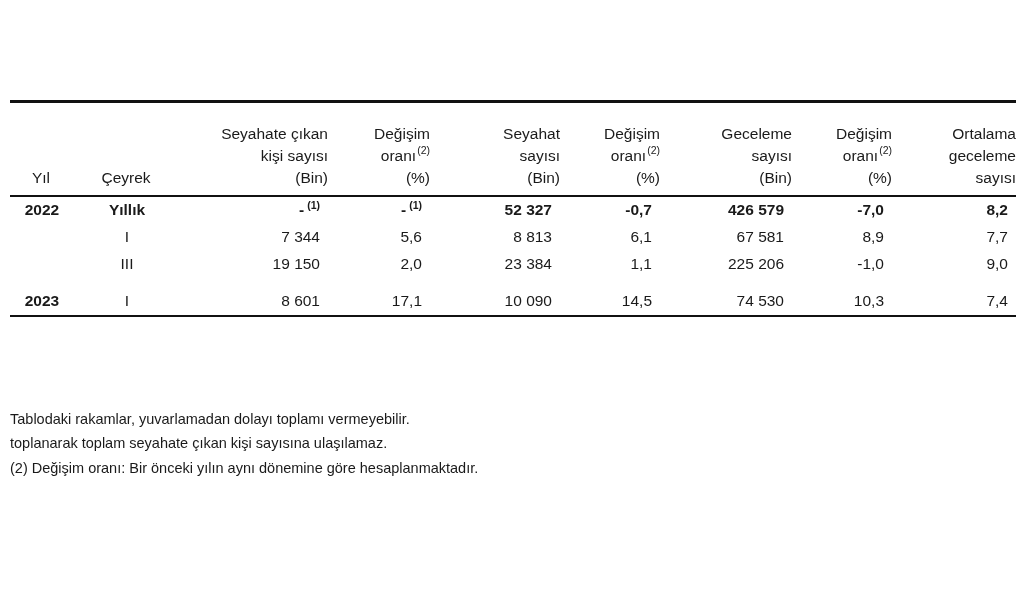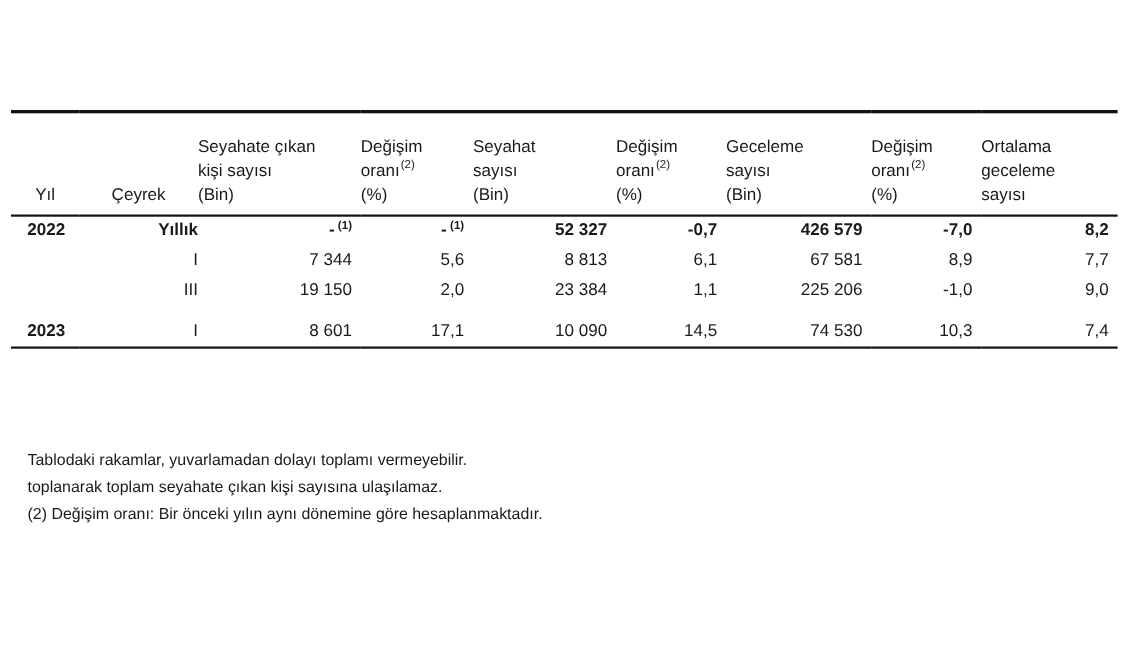--- a/index.html
+++ b/index.html
@@ -57,21 +57,21 @@
     border-bottom: 2px solid #111;
     height: 94px;
     box-sizing: border-box;
     white-space: nowrap;
   }
   th.h-left {
     text-align: center;
     padding-left: 2px;
   }
   th.h-right {
-    text-align: left;
+    text-align: right;
     padding-right: 8px;
   }
   th .hl { display: block; }
   .sup {
     font-size: 10.5px;
     vertical-align: super;
     line-height: 0;
     padding-left: 1px;
   }
 
@@ -81,21 +81,21 @@
     line-height: 1.55;
     height: 25px;
     white-space: nowrap;
   }
   td.t-yil {
     text-align: center;
     padding-left: 2px;
     font-weight: bold;
   }
   td.t-ceyrek {
-    text-align: right;
+    text-align: center;
     padding-left: 2px;
   }
   td.t-num {
     text-align: right;
     padding-right: 8px;
   }
   tr.row-total td { font-weight: bold; }
   tr.row-total td.t-ceyrek { font-weight: bold; }
   tr.spacer td {
     height: 10px;
@@ -115,21 +115,21 @@
   
   .notes {
     position: absolute;
     left: 10px;
     top: 408px;
     width: 1000px;
     font-size: 14.5px;
     line-height: 1.62;
   }
   .notes p {
-    margin: 0 0 1px 15px;
+    margin: 0 0 1px 0;
     padding: 0;
     white-space: nowrap;
   }
 </style>
 </head>
 <body>
 
 <div class="page">
 
   <div class="table-wrap">

